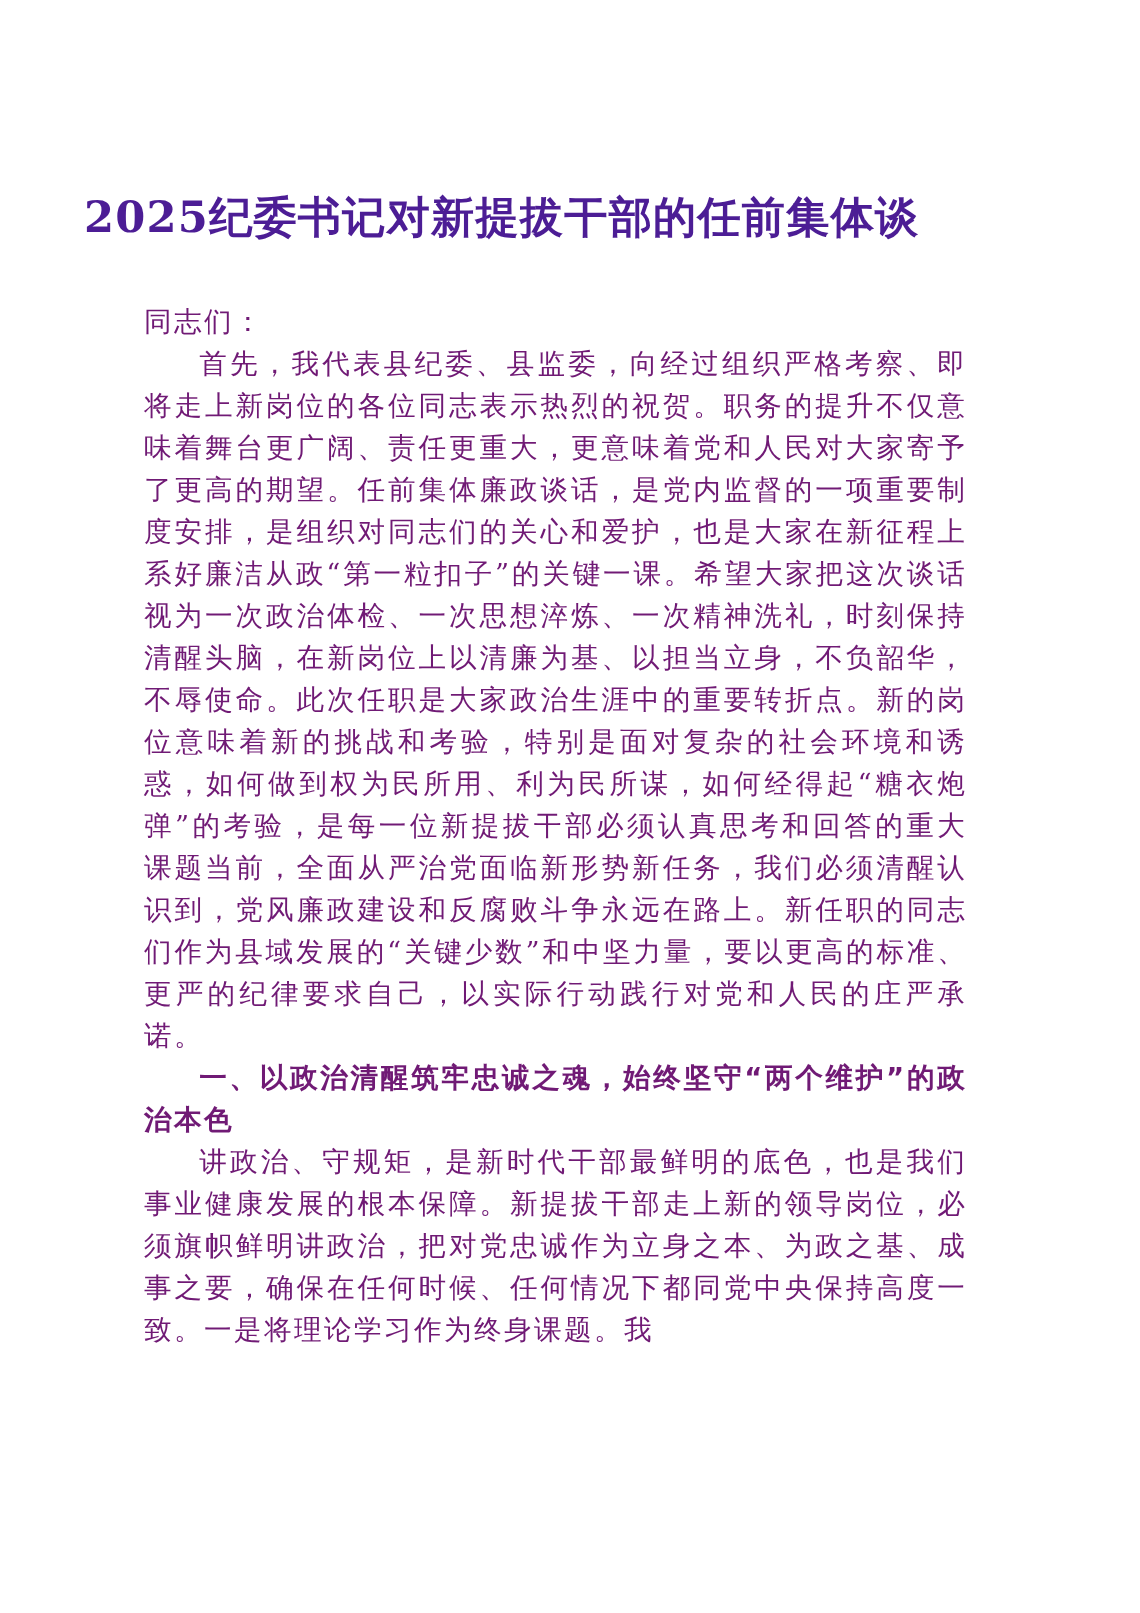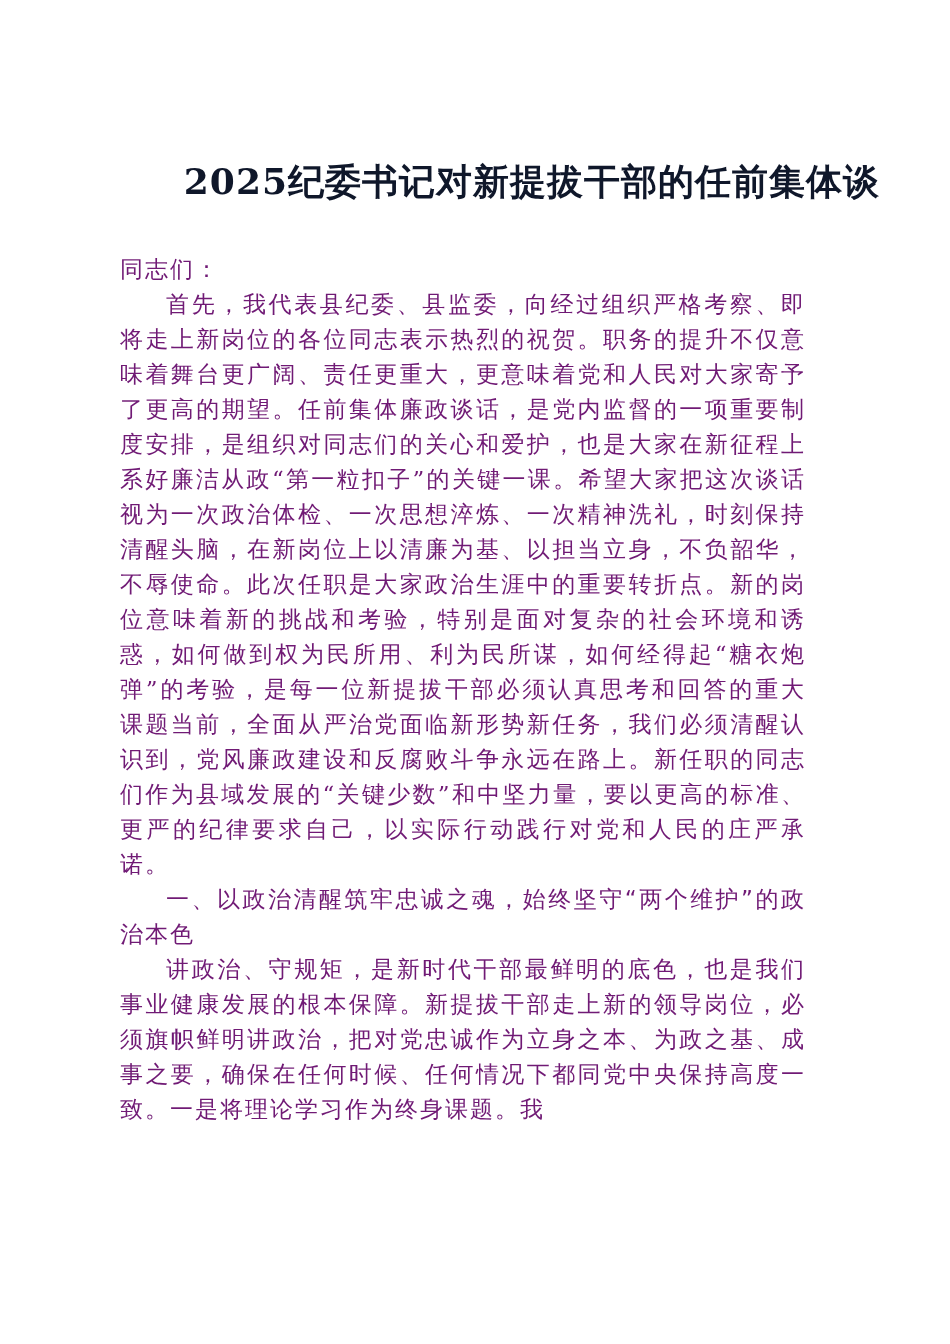--- a/index.html
+++ b/index.html
@@ -10,27 +10,27 @@
   .page {
     position: relative;
     width: 950px;
     height: 1344px;
     background: #ffffff;
     overflow: hidden;
     color: #000000;
   }
   .doc-title {
     margin: 145px 70px 0 70px;
-    text-align: right;
+    text-align: left;
     font-family: "DejaVu Serif", "Liberation Serif", serif;
     font-size: 36px;
     font-weight: 700;
     line-height: 72px;
     letter-spacing: 1px;
-    color: #0f172a;
+    color: #4c1d95;
   }
   .title-line {
     display: block;
   }
   .doc-body {
     margin: 35px 144px 0 120px;
     font-family: "DejaVu Serif", "Liberation Serif", serif;
     font-size: 23px;
     font-weight: 400;
     line-height: 35px;
@@ -40,21 +40,21 @@
   }
   .para {
     margin: 0;
     padding: 0;
   }
   .para.indent {
     text-indent: 2em;
   }
   .para.heading {
     font-family: "DejaVu Sans", "Liberation Sans", sans-serif;
-    font-weight: 400;
+    font-weight: 700;
   }
 </style>
 </head>
 <body>
 
 <div class="page">
 
   <h1 class="doc-title">
     <span class="title-line">2025纪委书记对新提拔干部的任前集体谈</span>
   </h1>

